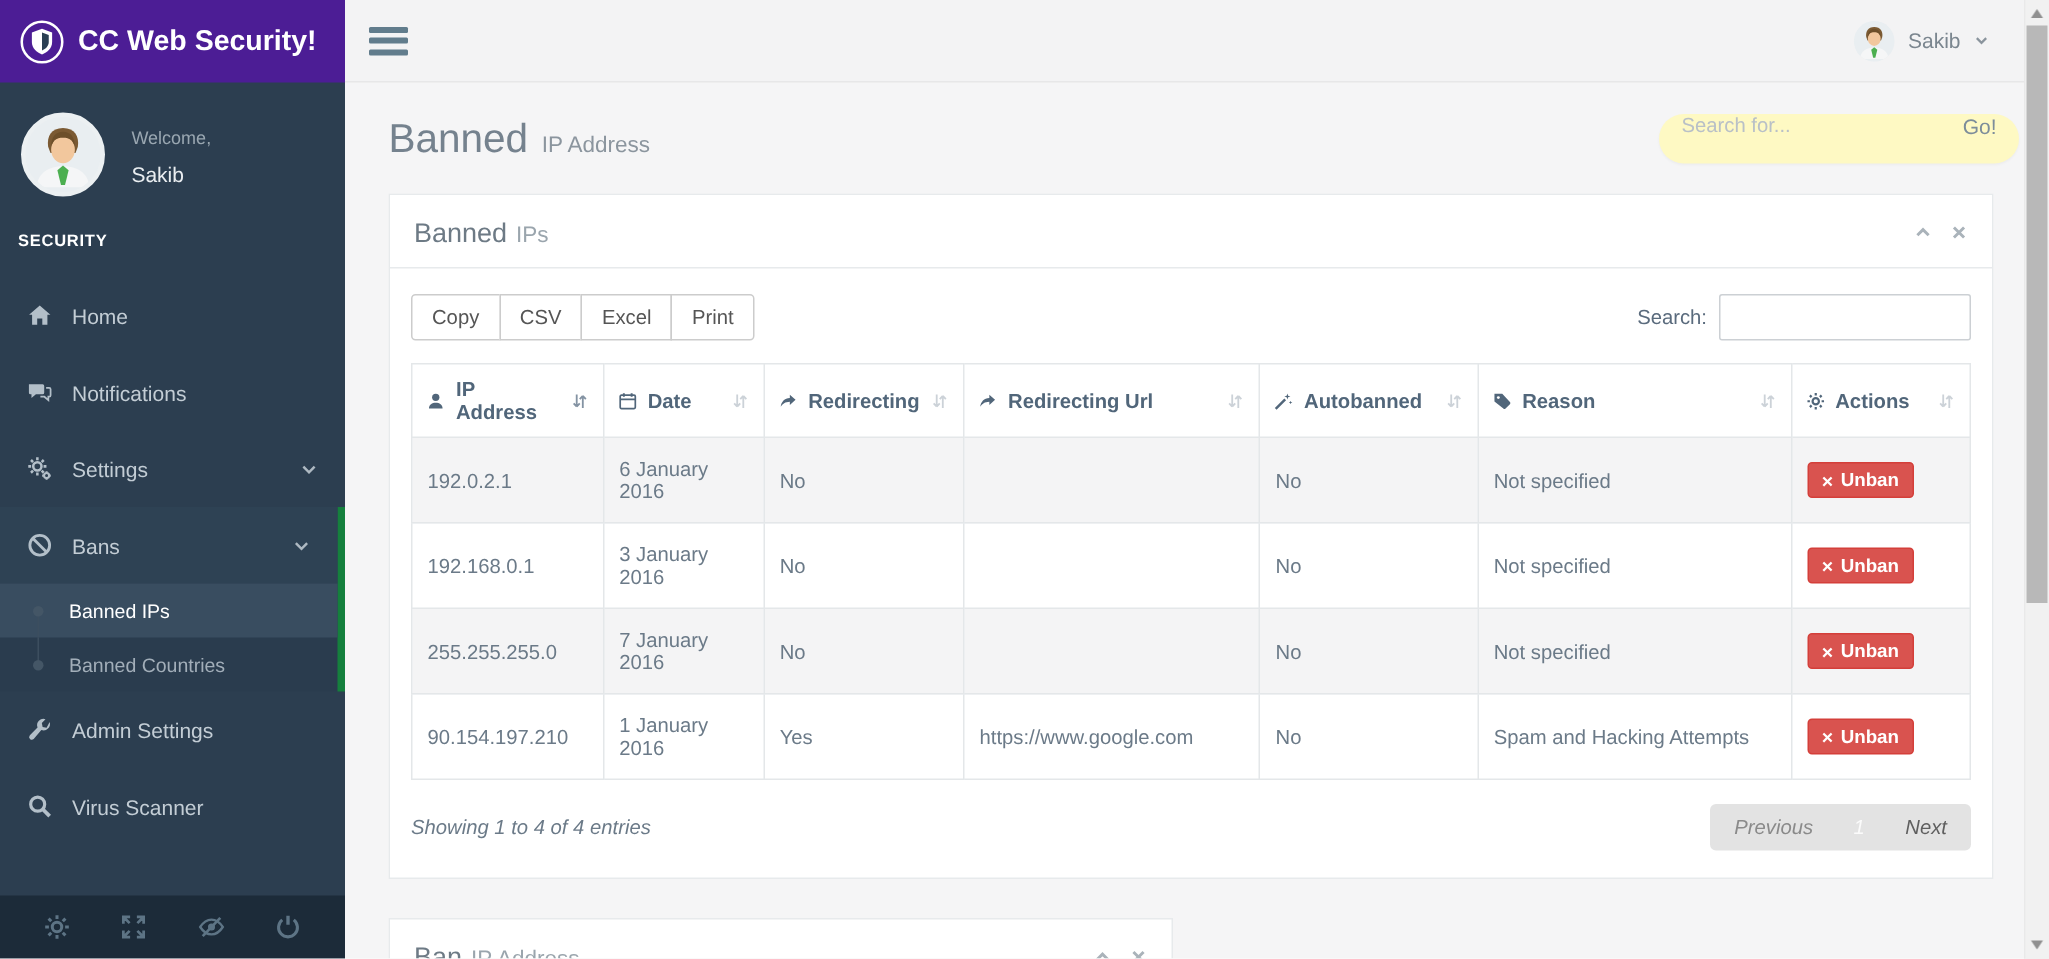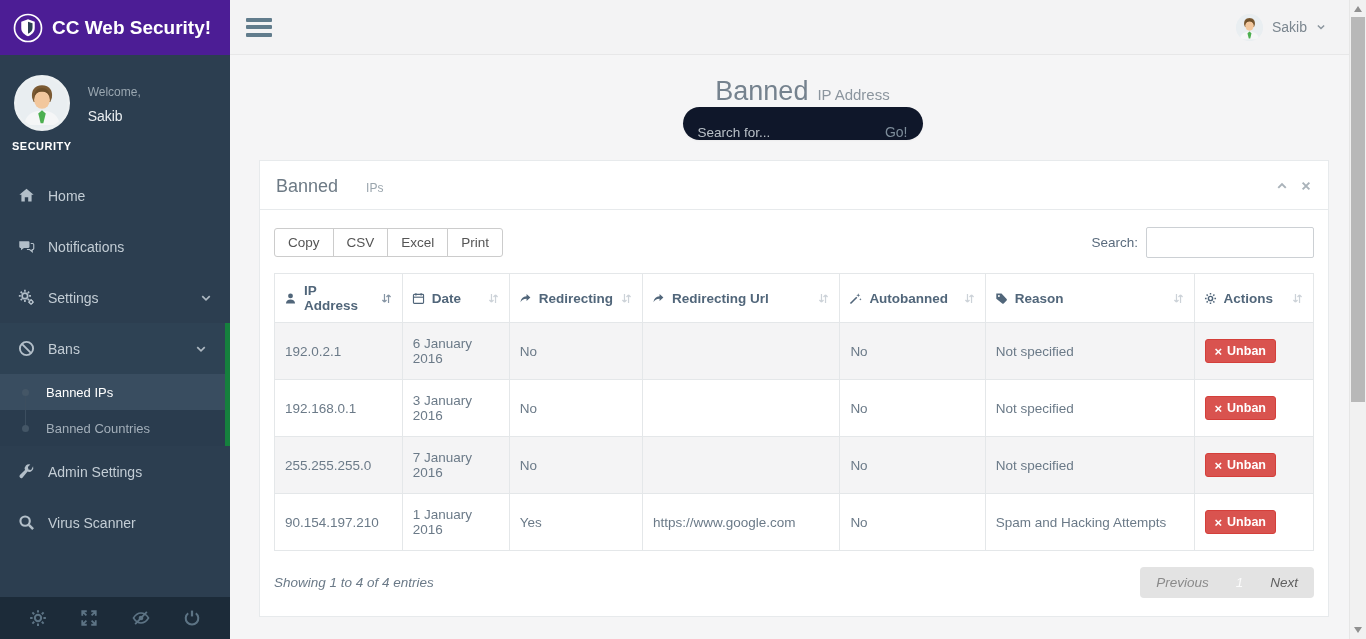--- a/index.html
+++ b/index.html
@@ -10,21 +10,21 @@
   
   .sidebar { width:230px; flex-shrink:0; background:#2c3e50; color:#c3cdd5;
     display:flex; flex-direction:column; position:relative; }
   .brand { height:55px; background:#4c1d95; display:flex; align-items:center;
     padding:0 13px; gap:9px; color:#fff; font-size:19px; font-weight:bold; flex-shrink:0;}
   .brand svg { width:30px; height:30px; color:#fff; flex-shrink:0;}
   .profile { display:flex; padding:20px 12px 6px 12px; gap:16px; }
   .avatar-col { display:flex; flex-direction:column; align-items:center; }
   .avatar-big { width:56px; height:56px; border-radius:50%; border:3px solid #ecf0f2;
     overflow:hidden; background:#e9eef1; }
-  .role { margin-top:9px; font-size:11px; font-weight:bold; color:#fff; letter-spacing:.5px;}
+  .role { margin-top:24px; font-size:11px; font-weight:bold; color:#fff; letter-spacing:.5px;}
   .welcome { font-size:12px; color:#9aa7b1; margin-top:10px;}
   .uname { font-size:14px; color:#e9edf0; margin-top:9px;}
   .menu { margin-top:12px; font-size:14px; }
   .item { height:51px; display:flex; align-items:center; padding:0 18px; cursor:pointer; color:#c3cdd5;}
   .item .mico { width:17px; height:17px; flex-shrink:0; color:#b3bfc9; }
   .item .lbl { margin-left:13px; }
   .item .chev { margin-left:auto; width:12px; height:12px; color:#aeb9c2;}
   .bans-block { border-right:5px solid #15803d; background:#2a3c4e; }
   .bans-block .item { background:#2e4254; }
   .subitem { height:36px; display:flex; align-items:center; padding-left:46px;
@@ -45,41 +45,41 @@
     display:flex; align-items:center; padding:0 40px 0 16px; flex-shrink:0;}
   .burger { width:26px; cursor:pointer; }
   .burger div { height:4px; background:#617c8c; margin:3.5px 0; border-radius:1px; }
   .nav-user { margin-left:auto; display:flex; align-items:center; gap:9px; cursor:pointer; }
   .avatar-sm { width:27px; height:27px; border-radius:50%; overflow:hidden; background:#e9eef1;}
   .nav-user .nm { font-size:14px; color:#7b868f; }
   .nav-user .chev { width:10px; height:10px; color:#8a949d; }
 
   .content { flex:1; padding:0 20px 0 29px; overflow:hidden; }
   .page-head { display:flex; align-items:center; justify-content:space-between;
-    padding:21px 0 20px 0;flex-direction:column; }
+    padding:21px 0 20px 0; }
   .page-title { font-size:27px; color:#75828e; }
   .page-sub { font-size:15px; color:#8b959e; margin-left:9px; }
-  .search-pill { background:#0f172a; border-radius:17px; height:33px; width:240px;
-    display:flex; align-items:flex-end; padding:0 15px; box-shadow:0 1px 2px rgba(0,0,0,.04);}
+  .search-pill { background:#fef9c3; border-radius:17px; height:33px; width:240px;
+    display:flex; align-items:flex-start; padding:0 15px; box-shadow:0 1px 2px rgba(0,0,0,.04);}
   .search-pill input { border:none; outline:none; flex:1; font-size:13.5px; color:#666;
     font-family:"Liberation Sans",sans-serif; background:transparent; min-width:0;}
   .search-pill input::placeholder { color:#b9c0c7; }
   .go-btn { font-size:14px; color:#7d8d9a; cursor:pointer; background:none; border:none;
     font-family:Liberation Sans, sans-serif;}
 
   .panel { background:#fff; border:1px solid #e7eaec; }
   .panel-head { padding:15px 16px 12px 16px; border-bottom:1px solid #e7eaec;
     display:flex; align-items:baseline; }
   .panel-title { font-size:18px; color:#6d7a85; }
-  .panel-subtitle { font-size:12px; color:#9aa5ad; margin-left:28px; }
+  .panel-subtitle { font-size:15px; color:#9aa5ad; margin-left:6px; }
   .panel-tools { margin-left:auto; display:flex; gap:12px; align-items:center;}
   .panel-tools svg { width:12px; height:12px; color:#aab3ba; cursor:pointer;}
   .panel-body { padding:17px 14px 18px 14px; }
 
-  .toolbar { display:flex; justify-content:space-between; align-items:center; margin-bottom:15px;}
+  .toolbar { display:flex; justify-content:space-between; margin-bottom:15px;}
   .btn-group { display:inline-flex; }
   .btn-group button { background:#fff; border:1px solid #ccc; color:#555;
     font-size:13.5px; padding:6px 13px; margin-right:-1px; cursor:pointer;
     font-family:"Liberation Sans",sans-serif;}
   .btn-group button:first-child { border-radius:3px 0 0 3px; }
   .btn-group button:last-child { border-radius:0 3px 3px 0; }
   .tbl-search { display:flex; align-items:center; gap:8px; font-size:13.5px; color:#5a6b7d;}
   .tbl-search input { width:168px; height:31px; border:1px solid #ccd0d4; border-radius:2px;
     padding:0 8px; font-size:13px; outline:none; font-family:"Liberation Sans",sans-serif;}
 

